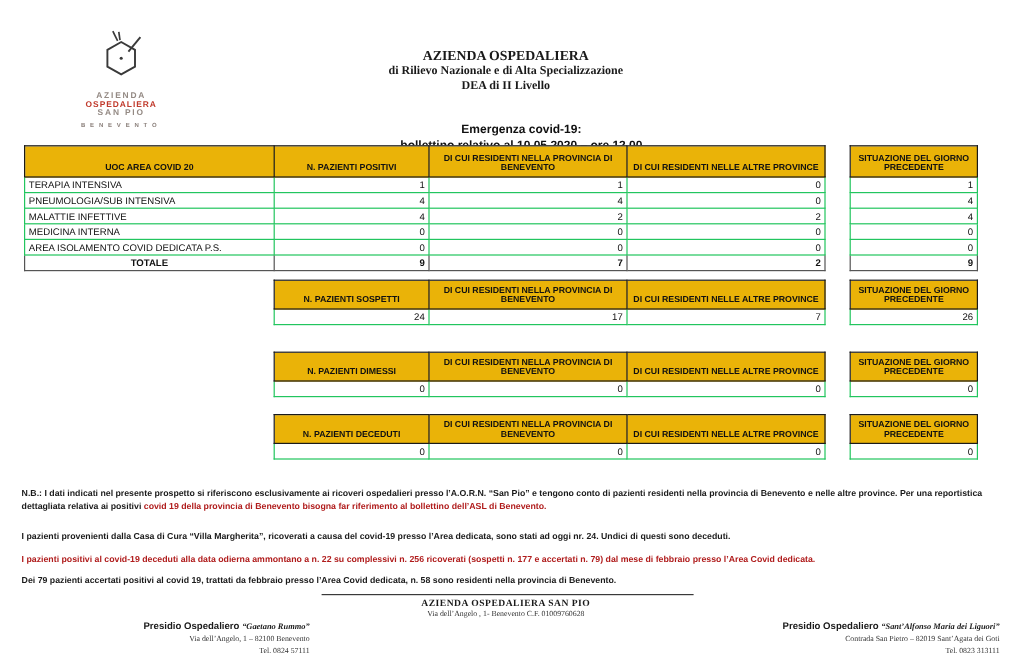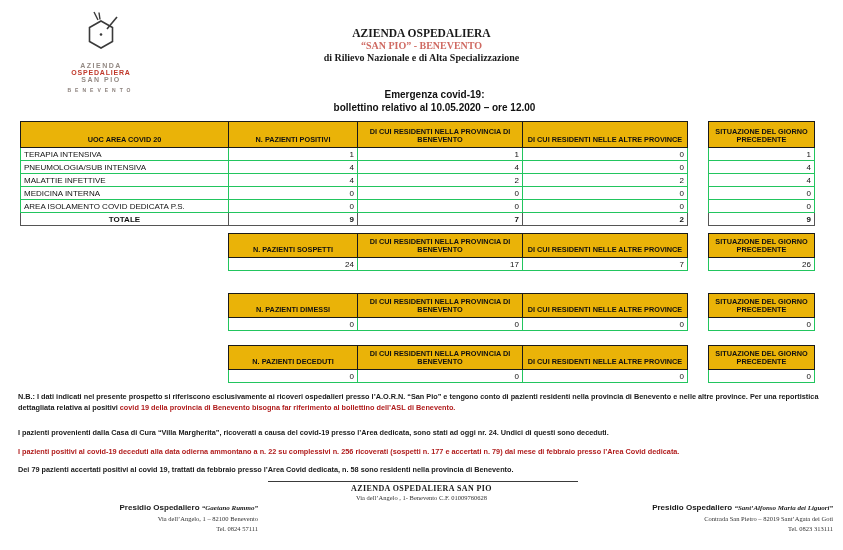--- a/index.html
+++ b/index.html
@@ -1,21 +1,21 @@
 <!DOCTYPE html>
 <html><head>
 <meta charset="utf-8">
 <style>
   html,body { margin:0; padding:0; }
   body {
     width:843px; height:550px; background:#ffffff; position:relative;
     font-family:"Liberation Sans", sans-serif; overflow:hidden;
     -webkit-font-smoothing:antialiased;
   }
-  .abs { position:absolute; }
+  .abs { position:absolute;margin-top:14px; }
 
   
   .logo { left:42px; top:10px; width:118px; text-align:center; }
   .logo-azienda { font-size:7px; font-weight:bold; color:#948a84; letter-spacing:1.5px; margin-top:2px; }
   .logo-osped   { font-size:7px; font-weight:bold; color:#c0392b; letter-spacing:0.8px; }
   .logo-sanpio  { font-size:7px; font-weight:bold; color:#948a84; letter-spacing:1.5px; }
   .logo-city    { font-size:5px; font-weight:bold; color:#8a7f7a; letter-spacing:4px; margin-top:4px; }
 
   
   .letterhead { left:0; right:0; top:26px; text-align:center; font-family:"Liberation Serif", serif; line-height:1.22; }
@@ -80,22 +80,22 @@
       <path d="M23 19 L33 7" stroke="#3a3a3a" stroke-width="1.6" fill="none"></path>
     </svg>
     <div class="logo-azienda">AZIENDA</div>
     <div class="logo-osped">OSPEDALIERA</div>
     <div class="logo-sanpio">SAN PIO</div>
     <div class="logo-city">BENEVENTO</div>
   </div>
 
   <div class="abs letterhead">
     <div class="lh1">AZIENDA OSPEDALIERA</div>
-    <div class="lh2">“SAN PIO” - BENEVENTO</div>
     <div class="lh3">di Rilievo Nazionale e di Alta Specializzazione</div>
+    <div class="lh4">DEA di II Livello</div>
   </div>
 
   <div class="abs subtitle">
     <div>Emergenza covid-19:</div>
     <div>bollettino relativo al 10.05.2020 – ore 12.00</div>
   </div>
 
   <table class="tbl main-table">
     <colgroup>
         <col style="width:208px">

